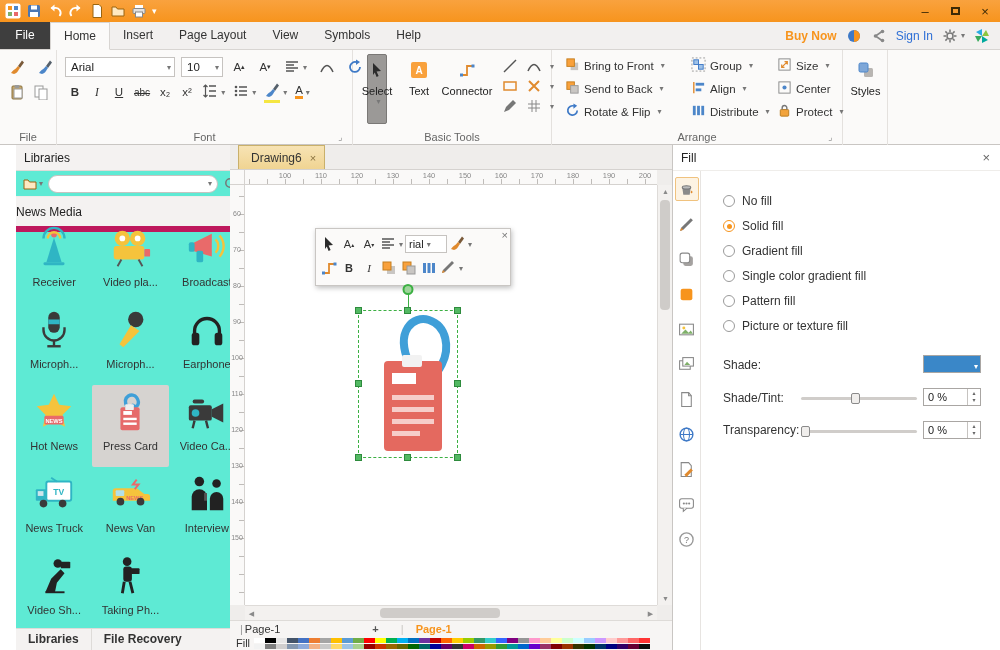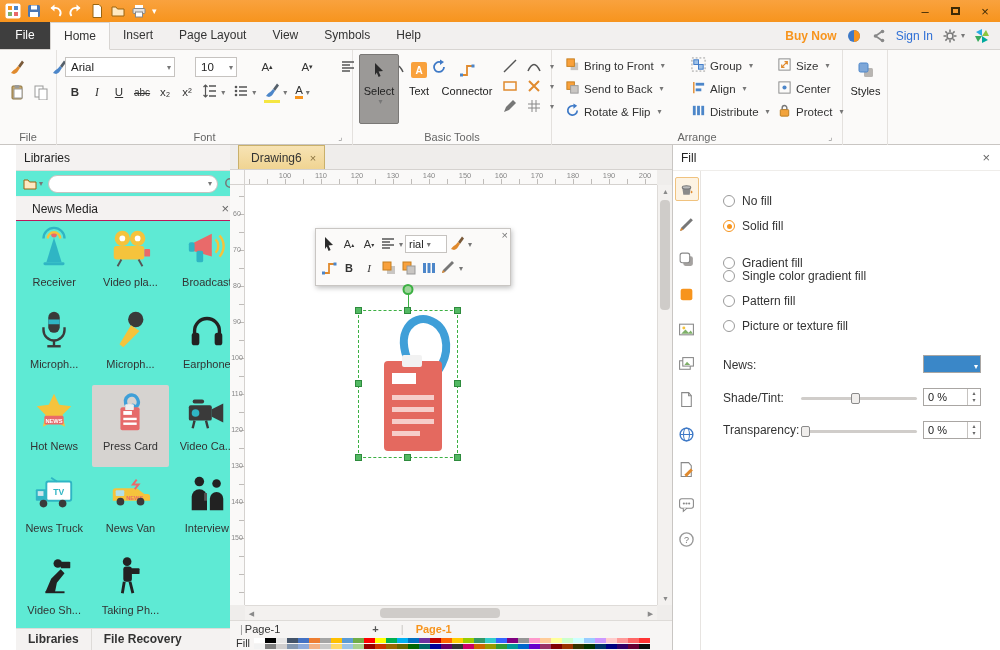--- a/index.html
+++ b/index.html
@@ -28,39 +28,39 @@
 .mini-caret{font-size:8px;color:#777;margin-left:-6px}
 
 
 .ribbon{position:absolute;top:50px;left:0;right:0;height:95px;background:#FBFAF9;border-bottom:1px solid #C9C6C3}
 .rgroup{position:absolute;top:0;height:95px;border-right:1px solid #E4E1DE}
 .rgroup-label{position:absolute;bottom:2px;left:0;right:0;text-align:center;font-size:11px;color:#666}
 .launcher{position:absolute;bottom:3px;right:4px;width:10px;height:10px;color:#999;font-size:9px;line-height:10px}
 .rbtn{display:inline-flex;align-items:center;justify-content:center;height:20px;min-width:20px;padding:0 2px;border:1px solid transparent;border-radius:2px;font-size:11.5px;color:#333}
 .combo{display:inline-flex;align-items:center;justify-content:space-between;border:1px solid #C6C3C0;background:#fff;height:20px;padding:0 3px 0 5px;font-size:11.5px;color:#222}
 .caret{font-size:8px;color:#777;margin-left:3px}
-.row1{position:absolute;left:8px;top:7px;display:flex;align-items:center;gap:20px}
+.row1{position:absolute;left:8px;top:7px;display:flex;align-items:center;gap:6px}
 .row2{position:absolute;left:8px;top:32px;display:flex;align-items:center;gap:2px}
 .bigbtn{position:absolute;top:4px;display:flex;flex-direction:column;align-items:center;padding-top:3px;font-size:11px;color:#222;border:1px solid transparent;border-radius:2px;height:70px}
 .bigbtn .bb-icon{width:24px;height:24px;display:flex;align-items:center;justify-content:center;margin-bottom:3px}
 .bigbtn.pressed{background:#9B9997;border-color:#7A7876}
 .arr-col{position:absolute;top:5px;display:flex;flex-direction:column;gap:2px}
 .arr-btn{display:flex;align-items:center;gap:4px;height:21px;padding:0 4px;font-size:11.5px;color:#333;border:1px solid transparent;border-radius:2px}
 .ul{ text-decoration:underline}
 .strike{text-decoration:line-through}
 .colorbar{display:inline-block;border-bottom:3px solid #F7941D;line-height:11px}
 .colorbar2{display:inline-block;border-bottom:3px solid #F5E642;line-height:11px}
 
 
 .lib-panel{position:absolute;left:16px;top:145px;width:230px;bottom:0;background:#5eead4;border-right:1px solid #C9C6C3}
 .panel-hdr{height:26px;background:#F4F2F1;border-bottom:1px solid #DEDBD8;display:flex;align-items:center;padding:0 8px}
 .hdr-x{margin-left:auto;color:#666;font-size:13px}
 .lib-toolbar{height:26px;display:flex;align-items:center;gap:5px;padding:0 6px;border-bottom:1px solid #EFEDEA}
 .search-box{flex:1;height:18px;border:1px solid #C6C3C0;border-radius:9px;background:#fff;display:flex;align-items:center;justify-content:flex-end;padding:0 5px}
-.lib-section{height:24px;background:#F4F2F1;border-bottom:1px solid #be185d;display:flex;align-items:center;padding:0 16px;font-size:12px}
+.lib-section{height:35px;background:#F4F2F1;border-bottom:6px solid #be185d;display:flex;align-items:center;padding:0 0;font-size:12px}
 .lib-grid{position:absolute;top:76px;left:0;right:0;bottom:22px;display:grid;grid-template-columns:repeat(3,1fr);grid-auto-rows:82px;overflow:hidden}
 .lib-cell{display:flex;flex-direction:column;align-items:center;padding-top:5px;border-radius:2px}
 .lib-cell.selected{background:#D6D3D0}
 .lib-label{font-size:11px;color:#333;margin-top:3px;max-width:72px;overflow:hidden;white-space:nowrap}
 .lib-bottom{position:absolute;left:0;right:0;bottom:0;height:22px;background:#F4F2F1;border-top:1px solid #DEDBD8;display:flex;align-items:center;font-weight:bold;color:#333}
 .lib-bottom span.tabb{padding:0 12px;height:22px;line-height:21px;border-right:1px solid #DEDBD8}
 
 
 .canvas-wrap{position:absolute;left:230px;top:145px;width:442px;height:505px;background:#EFEDEB}
 .doc-tabbar{position:absolute;left:0;top:0;right:0;height:25px;background:#EFEDEB;border-bottom:1px solid #D5D2CF;display:flex;align-items:flex-end}
@@ -320,21 +320,21 @@
         <span class="rbtn">
             <span class="colorbar">A</span>
             <span class="caret">▾</span>
           </span>
       </div>
       <div class="rgroup-label">Font</div>
       <span class="launcher">⌟</span>
     </div>
 
     <div class="rgroup" style="left:353px;width:199px">
-      <div class="bigbtn pressed" style="left:6px;width:40px">
+      <div class="bigbtn pressed" style="left:14px;width:20px">
         <span class="bb-icon">
             <svg width="16" height="16" viewBox="0 0 16 16">
               <path d="M4 1 L12 9 L7.6 9.6 L9.6 14 L7.6 15 L5.8 10.6 L4 13 Z" fill="#2b2b2b"></path>
             </svg>
           </span>
         <span>Select</span>
         <span class="caret">▾</span>
       </div>
       <div class="bigbtn" style="left:48px;width:36px">
         <span class="bb-icon">
@@ -981,40 +981,40 @@
 
     <div id="fill-options">
         <div class="opt-row" style="top: 48px;">
           <span class="radio"></span>
           <span class="fp-label">No fill</span>
         </div>
         <div class="opt-row" style="top: 73px;">
           <span class="radio sel"></span>
           <span class="fp-label">Solid fill</span>
         </div>
-        <div class="opt-row" style="top: 98px; margin-top: 12px;">
+        <div class="opt-row" style="top: 98px;">
           <span class="radio"></span>
           <span class="fp-label">Gradient fill</span>
         </div>
         <div class="opt-row" style="top: 123px;">
           <span class="radio"></span>
           <span class="fp-label">Single color gradient fill</span>
         </div>
         <div class="opt-row" style="top: 148px;">
           <span class="radio"></span>
           <span class="fp-label">Pattern fill</span>
         </div>
         <div class="opt-row" style="top: 173px;">
           <span class="radio"></span>
           <span class="fp-label">Picture or texture fill</span>
         </div>
       </div>
 
     <div class="opt-row" style="top:212px">
-      <span class="fp-label">News:</span>
+      <span class="fp-label">Shade:</span>
     </div>
     <div class="color-swatch-btn" style="top: 210px; background: rgb(58, 135, 200);" id="color-swatch">
         <span class="caret" style="color:#fff">▾</span>
       </div>
 
     <div class="opt-row" style="top:245px">
       <span class="fp-label">Shade/Tint:</span>
     </div>
     <div class="slider" style="left:128px;top:252px">
       <div class="sl-thumb" style="left:50px"></div>

